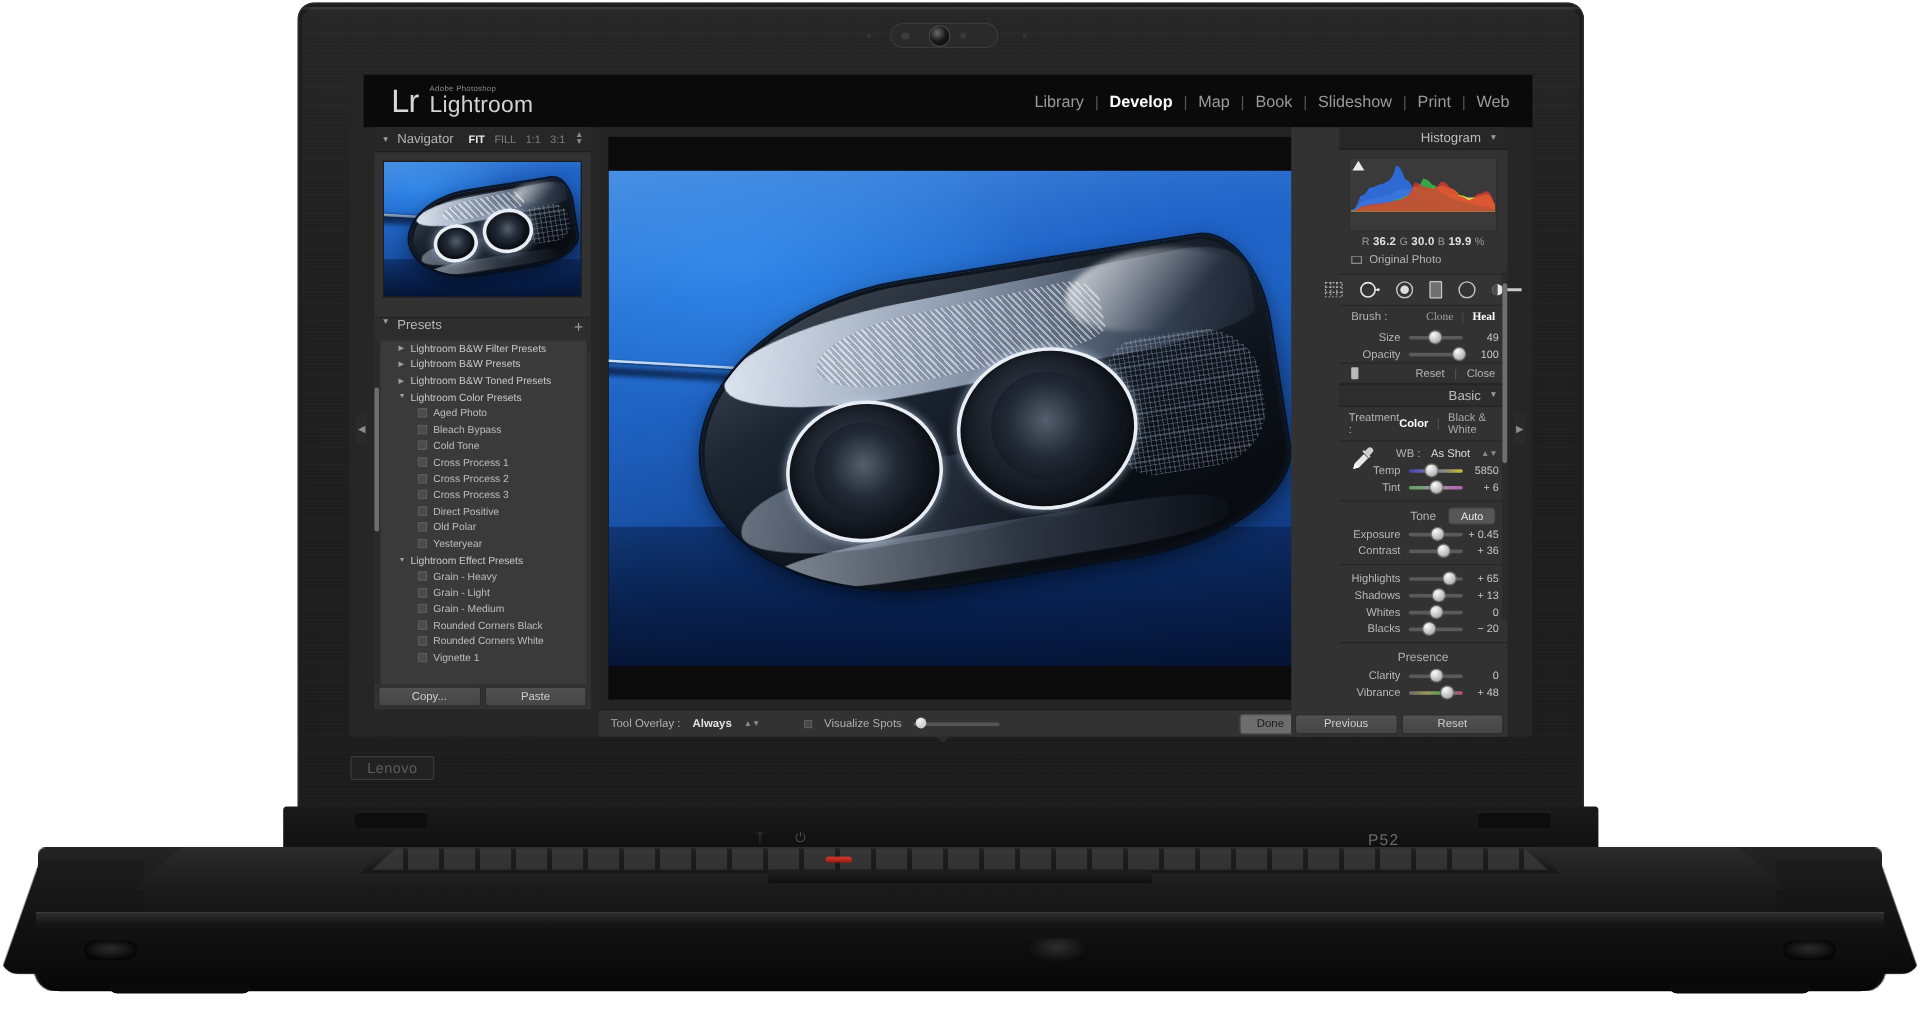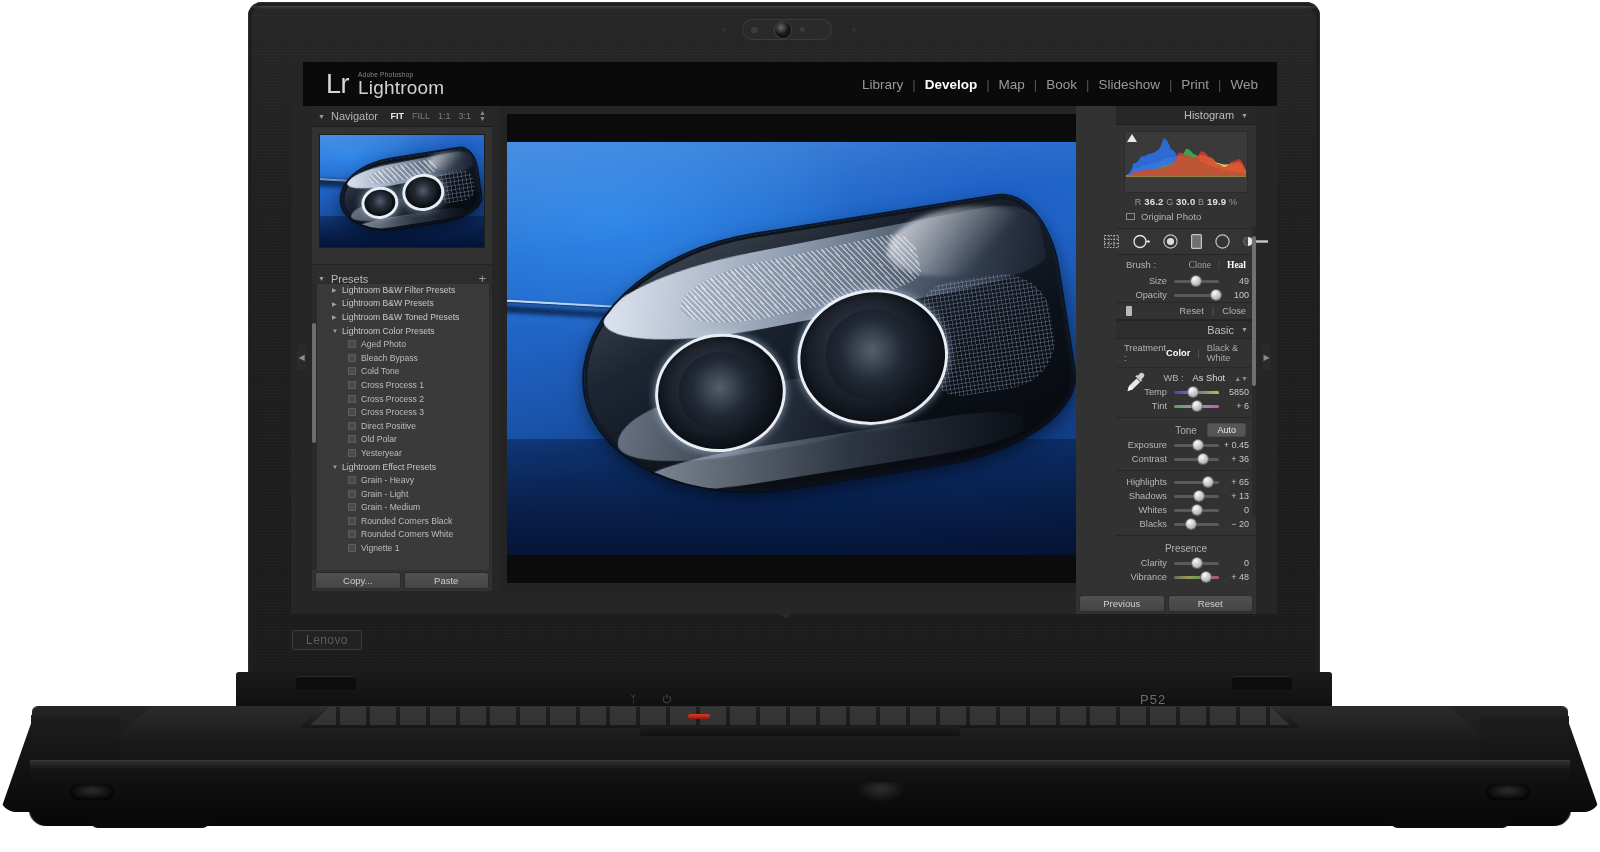--- a/index.html
+++ b/index.html
@@ -124,21 +124,21 @@
   .nav-thumb-wrap{
     padding:8px 8px 9px 8px; background:#323232;
   }
   .nav-thumb{
     width:164px; height:112px; position:relative; overflow:hidden;
     box-shadow:0 0 0 1px #1d1d1d;
   }
 
   .presets-panel{ position:absolute; left:0; top:158px; width:180px; bottom:0; background:#323232; }
   .presets-hdr{
-    height:29px; display:flex; align-items:center; gap:6px; padding:0 6px;
+    height:29px; display:flex; gap:6px; padding:0 6px;
     background:#2d2d2d; color:#b8b8b8; font-size:11px;
     border-top:1px solid #232323; border-bottom:1px solid #232323;
   }
   .presets-plus{ margin-left:auto; color:#9a9a9a; font-size:13px; }
   .presets-list{
     position:absolute; top:19px; left:4px; right:2px; bottom:16px;
     overflow:hidden; background:#3a3a3a;
     box-shadow:inset 0 0 0 1px #2b2b2b;
   }
   .pgroup, .pitem{
@@ -731,20 +731,32 @@
                 <div class="ring-core core-b"></div>
                 <div class="hl-bottom-chrome"></div>
                 <div class="hl-spec"></div>
               </div>
             </div>
           </div>
         </div>
       </div>
     </div>
 
+    <div class="toolbar-btm">
+      <span>Tool Overlay :</span>
+      <span class="tool-overlay-val">Always</span>
+      <span class="tiny-stepper">▲▼</span>
+      <span style="width:16px"></span>
+      <span class="checkbox-sm"></span>
+      <span>Visualize Spots</span>
+      <span class="spot-slider">
+        <span class="spot-knob"></span>
+      </span>
+      <span class="done-btn">Done</span>
+    </div>
 
     <div class="panel-right">
 
       <div class="hist-hdr">
         <span>Histogram</span>
         <span class="tri">▼</span>
       </div>
 
       <div class="hist-box">
         <div class="hist-corner"></div>

